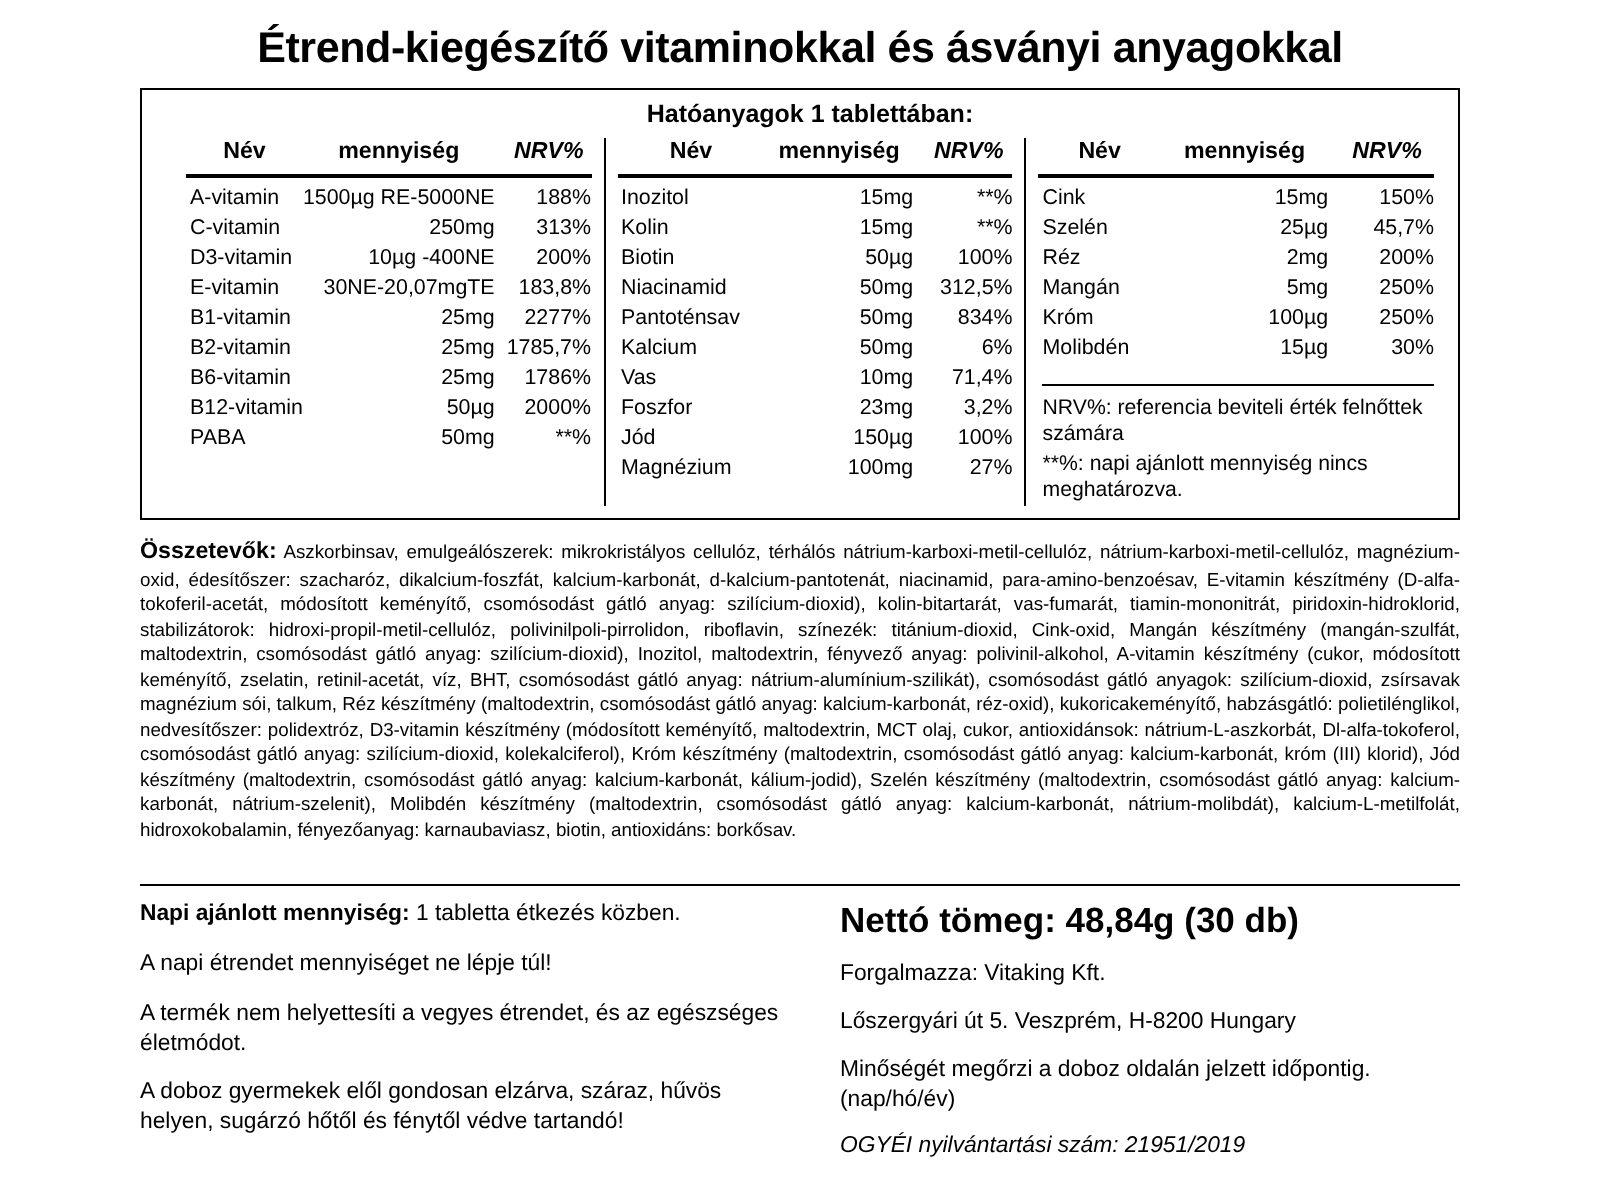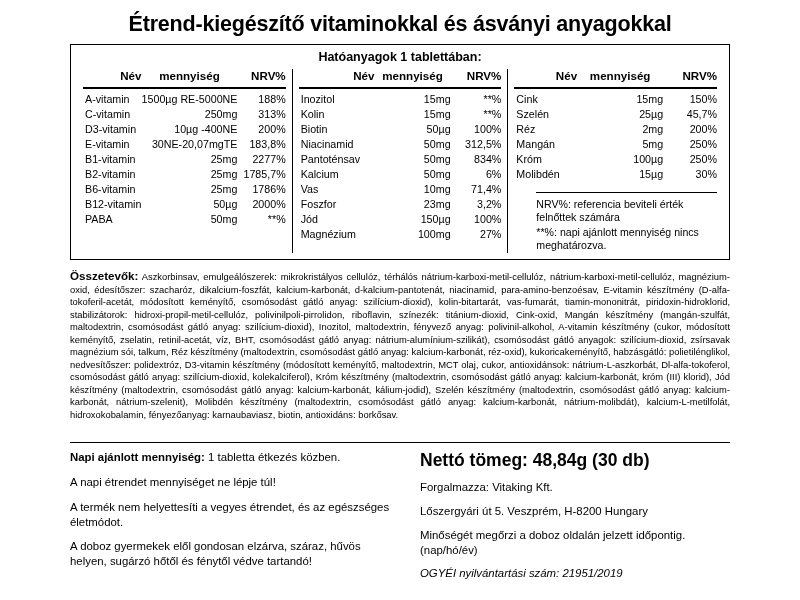--- a/index.html
+++ b/index.html
@@ -29,21 +29,21 @@
     letter-spacing: -0.2px;
     text-align: center;
     line-height: 1.15;
     margin: 0 0 7px 0;
     white-space: nowrap;
   }
 
   
   .nutri-box {
     border: 1.5px solid #000;
-    padding: 5px 6px 6px 6px;
+    padding: 5px 6px 6px 16px;
     margin-bottom: 8px;
   }
   .nutri-box-title {
     text-align: center;
     font-weight: bold;
     font-size: 12.5px;
     margin-bottom: 5px;
   }
   .nutri-columns {
     display: flex;
@@ -62,38 +62,37 @@
     border-collapse: collapse;
     font-size: 10.7px;
     line-height: 1.28;
   }
   table.nutri th {
     font-weight: bold;
     font-size: 11.6px;
     padding: 0 0 3px 0;
     border-bottom: 2px solid #000;
   }
-  table.nutri th.c-name  { text-align: right; }
+  table.nutri th.c-name  { text-align: center; }
   table.nutri th.c-amt   { text-align: center; padding-right: 6px; }
-  table.nutri th.c-nrv   { text-align: right; }
+  table.nutri th.c-nrv   { text-align: center; font-style: italic; }
   table.nutri td {
     padding: 0.7px 0;
     white-space: nowrap;
   }
   table.nutri tbody tr:first-child td { padding-top: 4px; }
   table.nutri td.c-name  { text-align: left; padding-left: 2px; }
   table.nutri td.c-amt   { text-align: right; padding-right: 6px; }
   table.nutri td.c-nrv   { text-align: right; }
 
   .col-notes {
     margin-top: 10px;
     font-size: 10.6px;
     line-height: 1.25;
     padding-left: 2px;
-    margin-left: 20px;
   }
   .col-notes .note-rule {
     border-top: 1.5px solid #000;
     margin: 0 0 5px 0;
   }
   .col-notes p { margin: 0 0 1px 0; }
 
   
   .ingredients {
     font-size: 9.4px;

